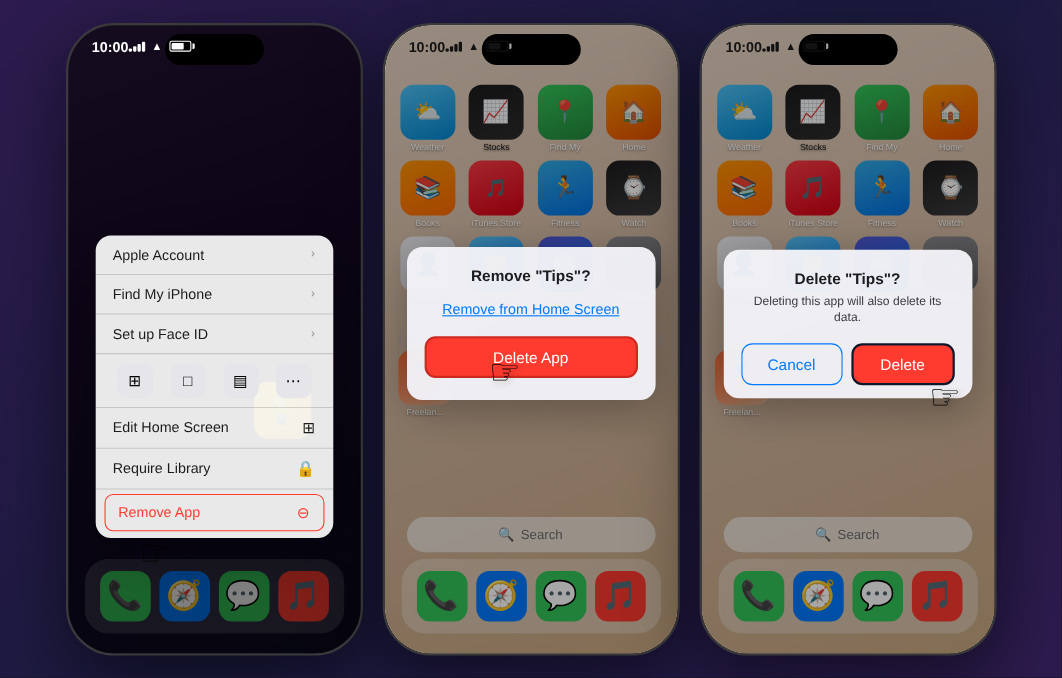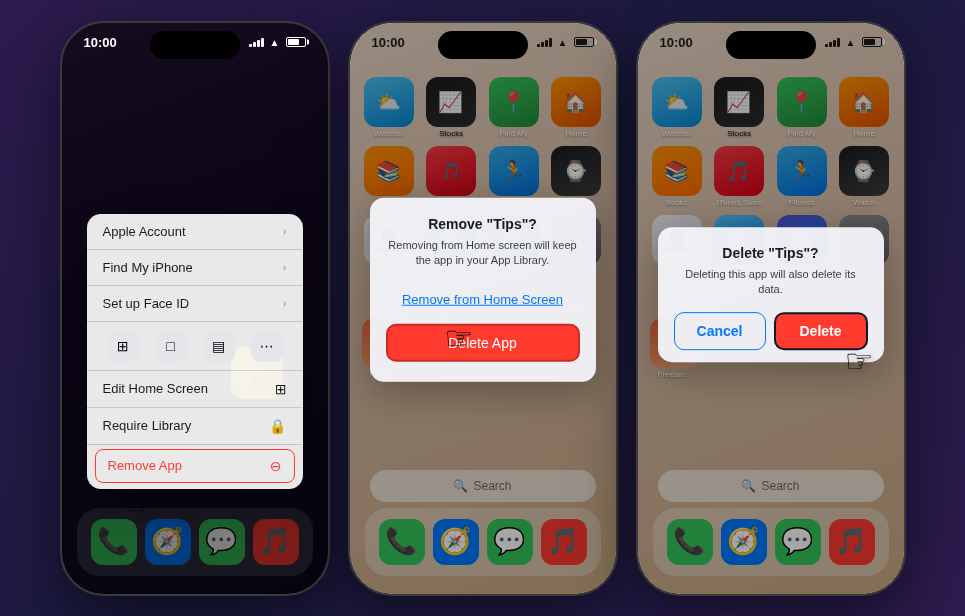--- a/index.html
+++ b/index.html
@@ -41,21 +41,20 @@
     .phone-screen {
       position: absolute;
       top: 0; left: 0; right: 0; bottom: 0;
       border-radius: 42px;
       overflow: hidden;
     }
 
     
     .status-bar {
       display: flex;
-      justify-content: space-between;
       align-items: center;
       padding: 12px 22px 4px;
       position: relative;
       z-index: 10;
     }
 
     .status-time {
       font-size: 13px;
       font-weight: 600;
       color: #fff;
@@ -319,21 +318,21 @@
       display: flex;
       gap: 8px;
       margin-top: 4px;
     }
 
     .alert-btn-half {
       flex: 1;
       padding: 9px;
       border-radius: 10px;
       font-size: 14px;
-      font-weight: 700;
+      font-weight: 400;
       text-align: center;
     }
 
     .alert-btn-half.cancel {
       background: transparent;
       color: #007aff;
       border: 1px solid #007aff;
     }
 
     .alert-btn-half.delete {
@@ -563,21 +562,20 @@
 
       <div style="position:absolute;bottom:215px;left:12px;width:50px;border-radius:12px;overflow:hidden;">
         <div style="width:50px;height:50px;background:linear-gradient(135deg,#ff6b35,#f7c59f);border-radius:12px;display:flex;align-items:center;justify-content:center;font-size:20px;">🏅</div>
         <div class="app-label">Freelan...</div>
       </div>
 
       <div style="position:absolute;top:0;left:0;right:0;bottom:0;background:rgba(0,0,0,0.35);z-index:25;border-radius:42px;"></div>
 
       <div class="alert-dialog" style="top:50%;transform:translateY(-60%);z-index:30;">
         <div class="alert-title">Remove "Tips"?</div>
-        <div class="alert-message">Removing from Home screen will keep the app in your App Library.</div>
         <button class="alert-btn link">Remove from Home Screen</button>
         <button class="alert-btn danger">Delete App</button>
       </div>
 
       <div class="hand-cursor" style="top:52%;left:95px;z-index:40;">☞</div>
 
       <div class="search-bar">
         <span>🔍</span>
         <span>Search</span>
       </div>

